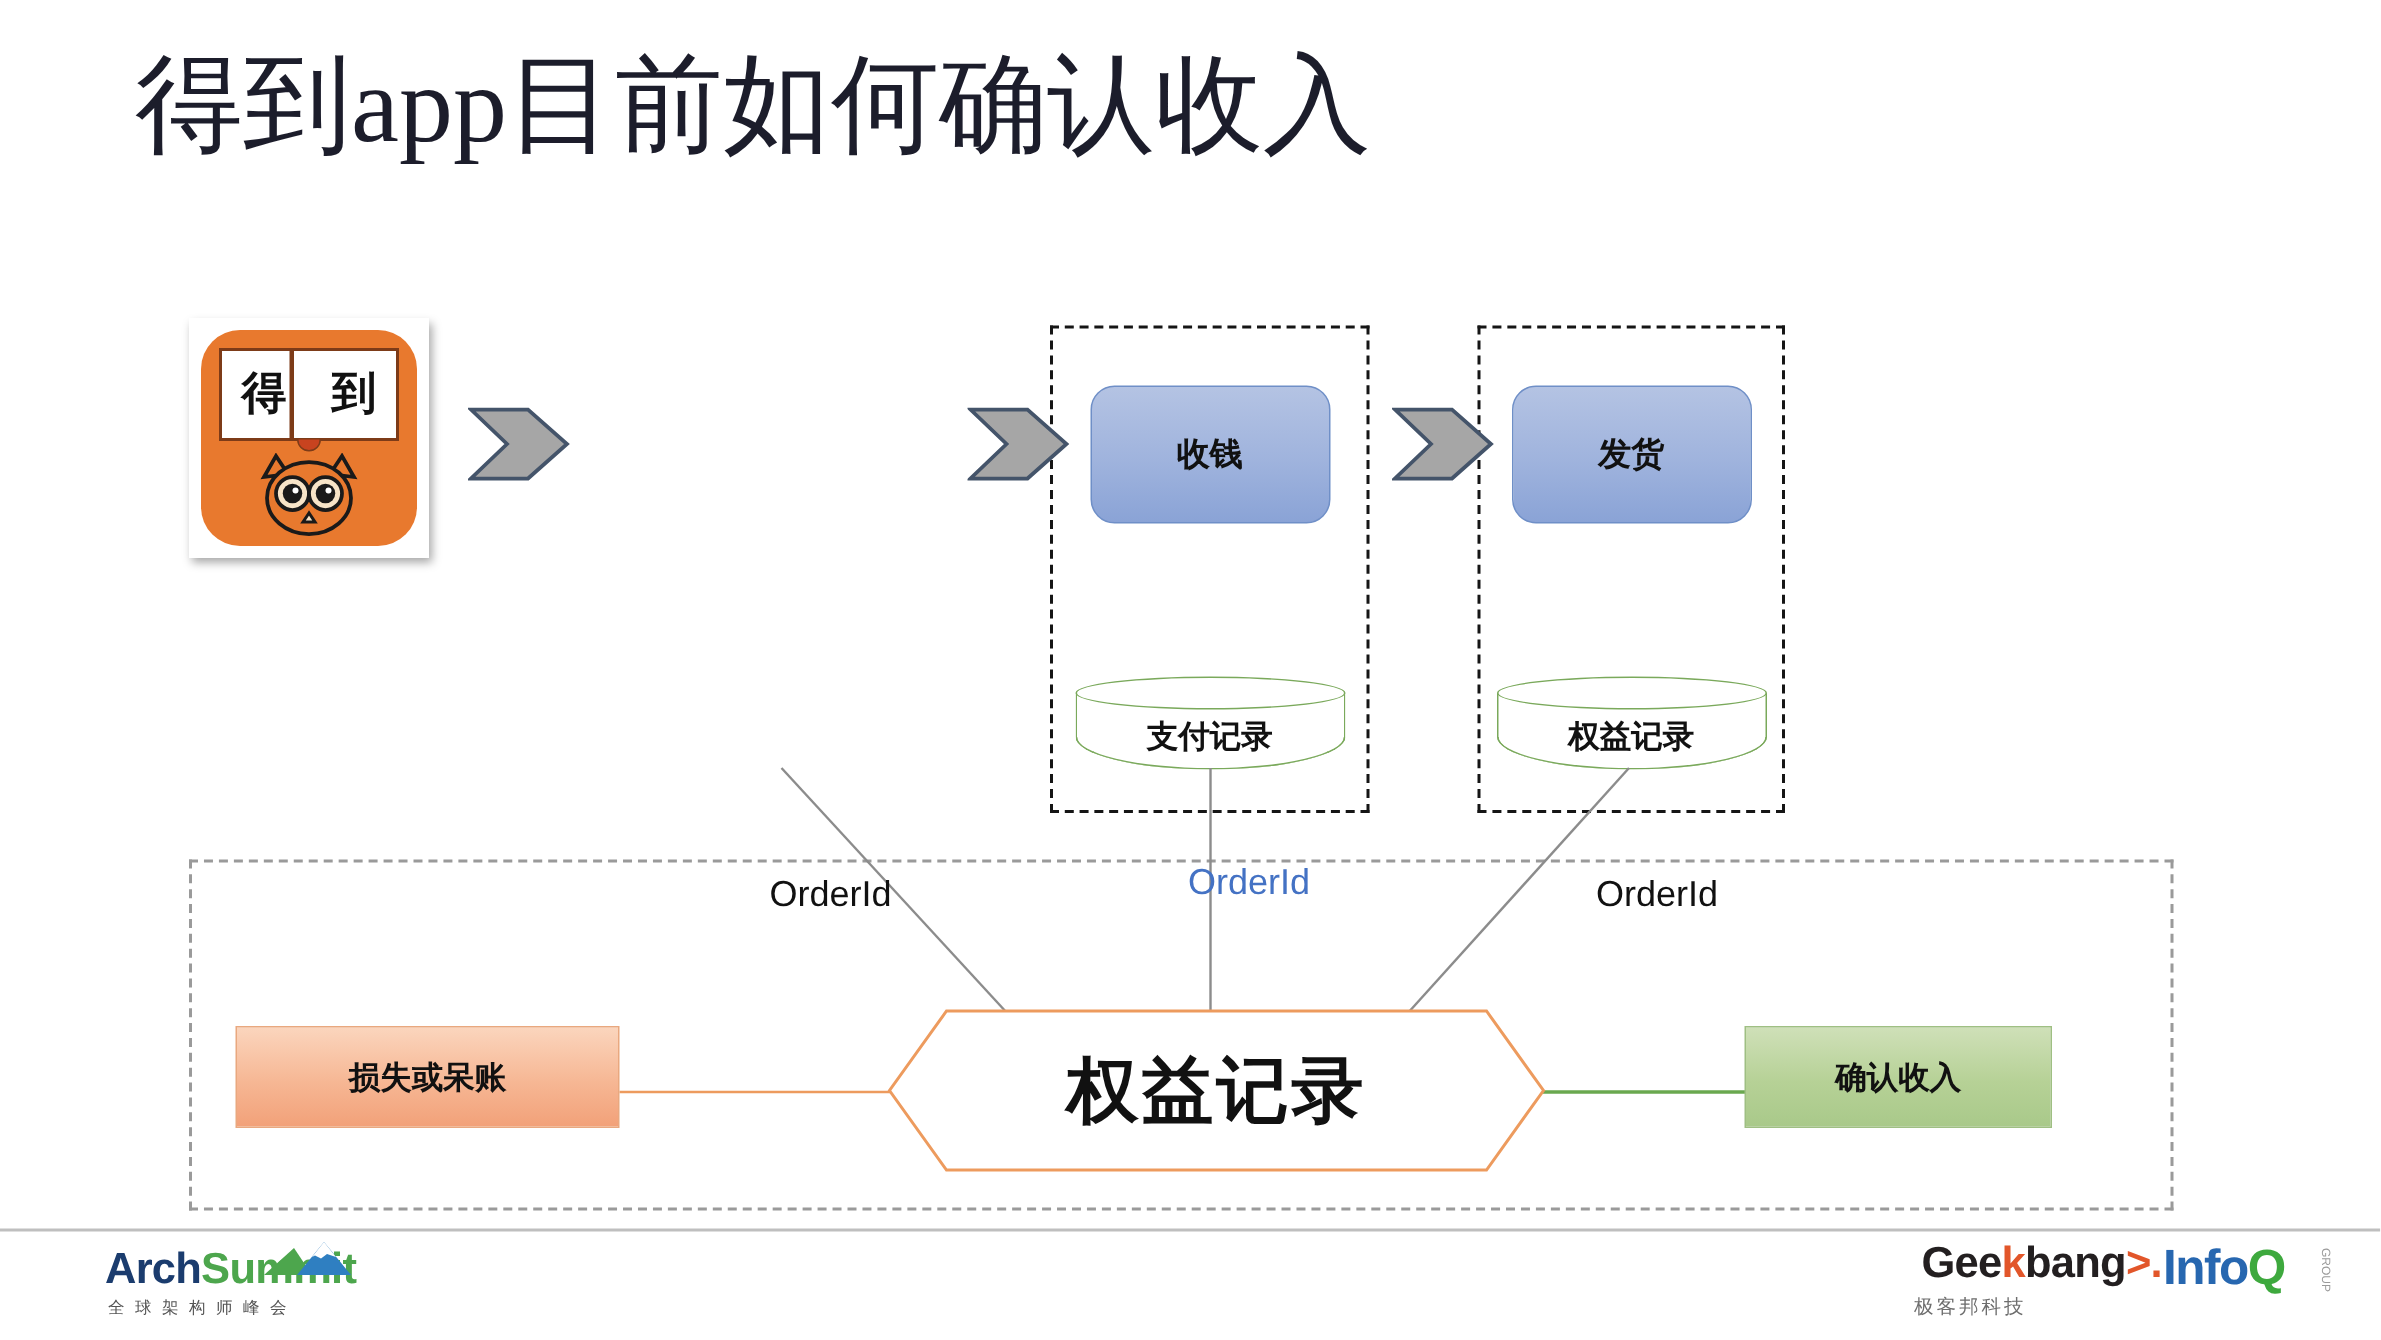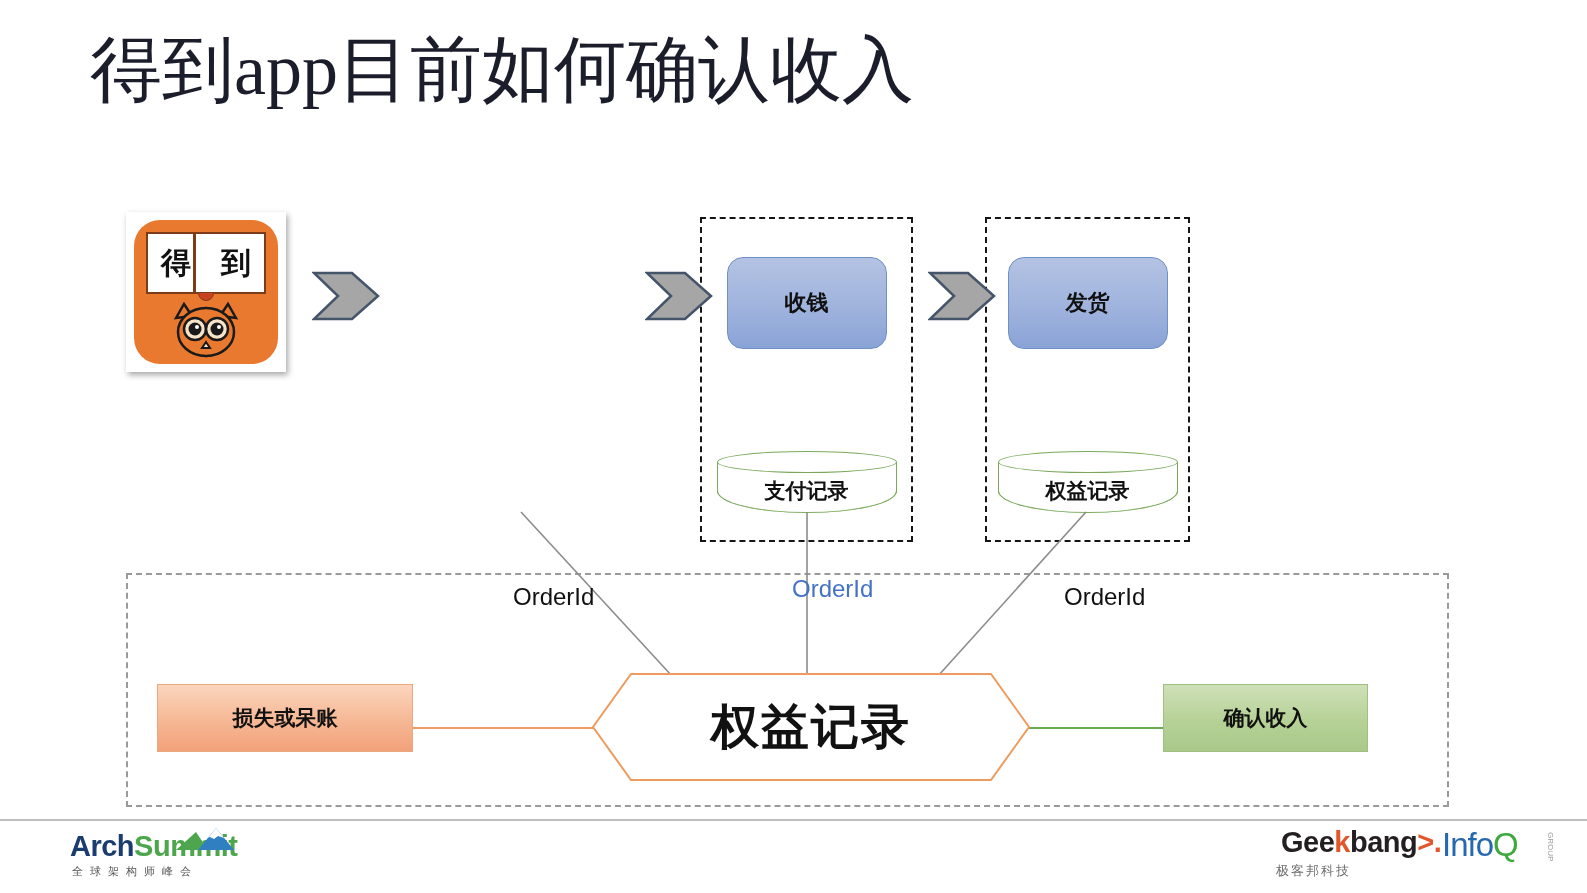--- a/index.html
+++ b/index.html
@@ -358,21 +358,21 @@
   #infoq {
     position: relative;
     width: 128px;
     height: 56px;
   }
   .iq-word {
     position: absolute;
     left: 0;
     top: 0;
     font-size: 33px;
-    font-weight: 400;
+    font-weight: 700;
     white-space: nowrap;
     letter-spacing: -1px;
   }
   .iq-info { color: #2767b0; }
   .iq-q { color: #3ea93e; }
   .iq-tm {
     position: absolute;
     left: 104px;
     top: 6px;
     font-size: 8px;

